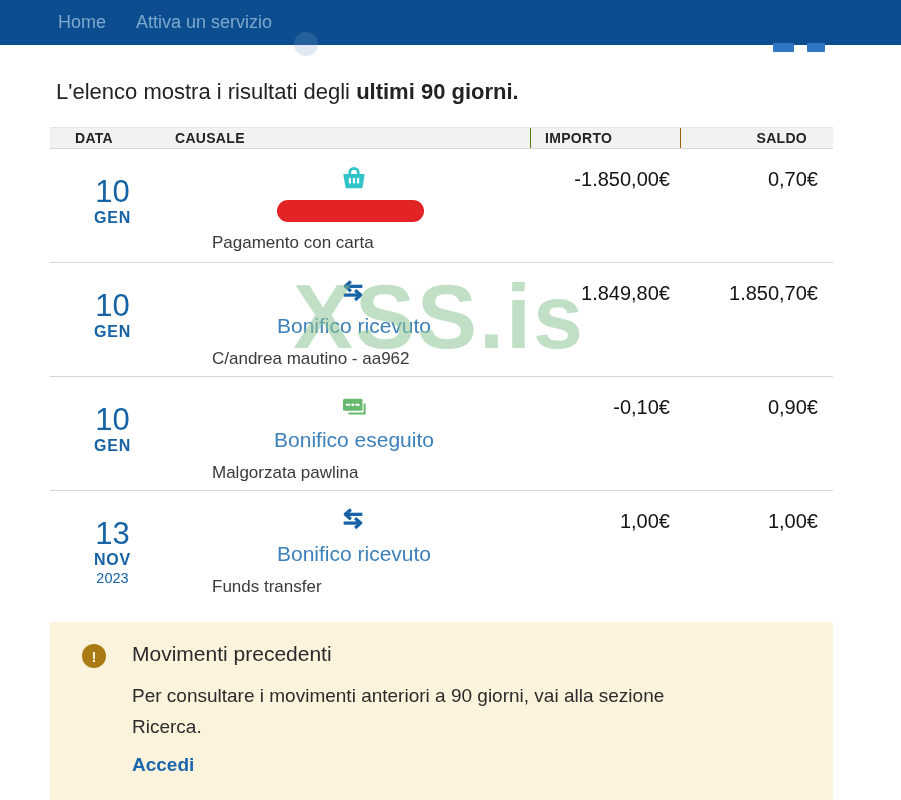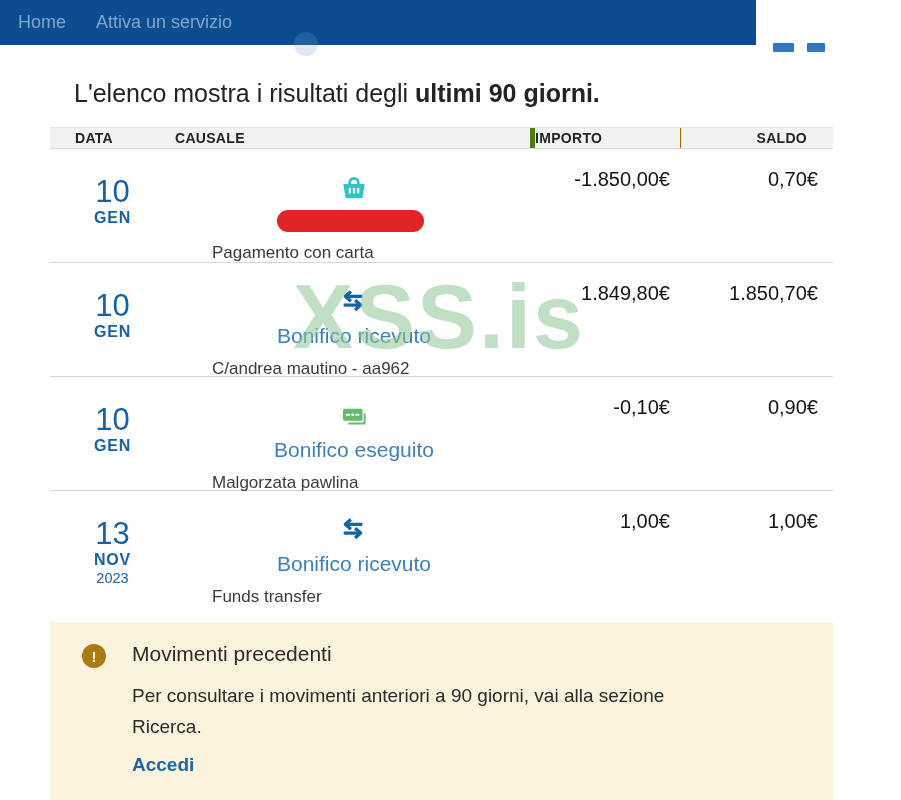--- a/index.html
+++ b/index.html
@@ -7,72 +7,72 @@
   body {
     font-family:"Liberation Sans", sans-serif;
     background:#ffffff;
     position:relative;
     overflow:hidden;
     color:#222;
   }
 
   
   .navbar {
-    position:absolute; left:0; top:0; width:756px; height:45px;
+    position:absolute; left:0; top:0; width:901px; height:45px;
     background:#0c4d8f;
     display:flex; align-items:center; gap:30px;
-    padding-left:18px;
+    padding-left:58px;
   }
   .nav-item {
     color:#7ea8cd; font-size:18px; cursor:pointer;
   }
   .nav-notch {
     position:absolute; left:294px; top:32px; width:24px; height:24px;
     border-radius:50%; background:rgba(120,160,200,0.22);
   }
   .tab-remnant-a, .tab-remnant-b {
     position:absolute; top:43px; height:9px; background:#2f77c2; border-radius:1px;
   }
   .tab-remnant-a { left:773px; width:21px; }
   .tab-remnant-b { left:807px; width:18px; }
 
   
   .intro {
-    position:absolute; left:74px; top:79px; font-size:25px; color:#232323;
+    position:absolute; left:56px; top:79px; font-size:22px; color:#232323;
   }
   .intro b { font-weight:700; }
 
   
   .movements {
     position:absolute; left:50px; top:127px; width:783px;
   }
   .thead {
     display:grid; grid-template-columns:125px 1fr 150px 153px;
     height:22px; background:#f2f2f1;
     border-top:1px solid #e6e6e6; border-bottom:1px solid #d8d8d8;
     align-items:center;
     font-size:14px; font-weight:700; color:#232323; letter-spacing:0.3px;
   }
   .th-data   { padding-left:25px; }
   .th-causale{ }
-  .th-importo{ border-left:5px solid #4d7c0f; align-self:stretch; display:flex; align-items:center; }
+  .th-importo{ border-left:1px solid #4d7c0f; align-self:stretch; display:flex; align-items:center; padding-left:14px; }
   .th-saldo  { border-left:1px solid #a16207; align-self:stretch; display:flex; align-items:center; justify-content:flex-end; padding-right:26px; }
 
   .trow {
     display:grid; grid-template-columns:125px 1fr 150px 153px;
     height:114px; border-bottom:1px solid #d6d6d6;
   }
   .trow:last-child { border-bottom:none; }
 
   .cell-date { text-align:center; padding-top:26px; color:#1562a5; }
   .date-day   { font-size:31px; line-height:33px; font-weight:400; }
   .date-month { font-size:16px; font-weight:700; letter-spacing:0.8px; line-height:20px; }
   .date-year  { font-size:14.5px; line-height:16px; }
 
-  .cell-causale { padding-top:24px; padding-left:3px; }
+  .cell-causale { padding-top:14px; padding-left:3px; }
   .causale-top { display:flex; align-items:center; gap:7px;flex-direction:column; }
   .tx-icon { width:30px; height:30px; flex:0 0 30px; position:relative; z-index:2; }
   .tx-title { font-size:21px; color:#3c80ba; cursor:pointer; }
   .redacted-bar {
     width:147px; height:22px; background:#e32426; border-radius:11px;
     margin-left:-7px; position:relative; z-index:1;
   }
   .tx-subtitle { font-size:17px; color:#3a3a3a; margin-left:34px; margin-top:11px; }
 
   .cell-importo, .cell-saldo {

